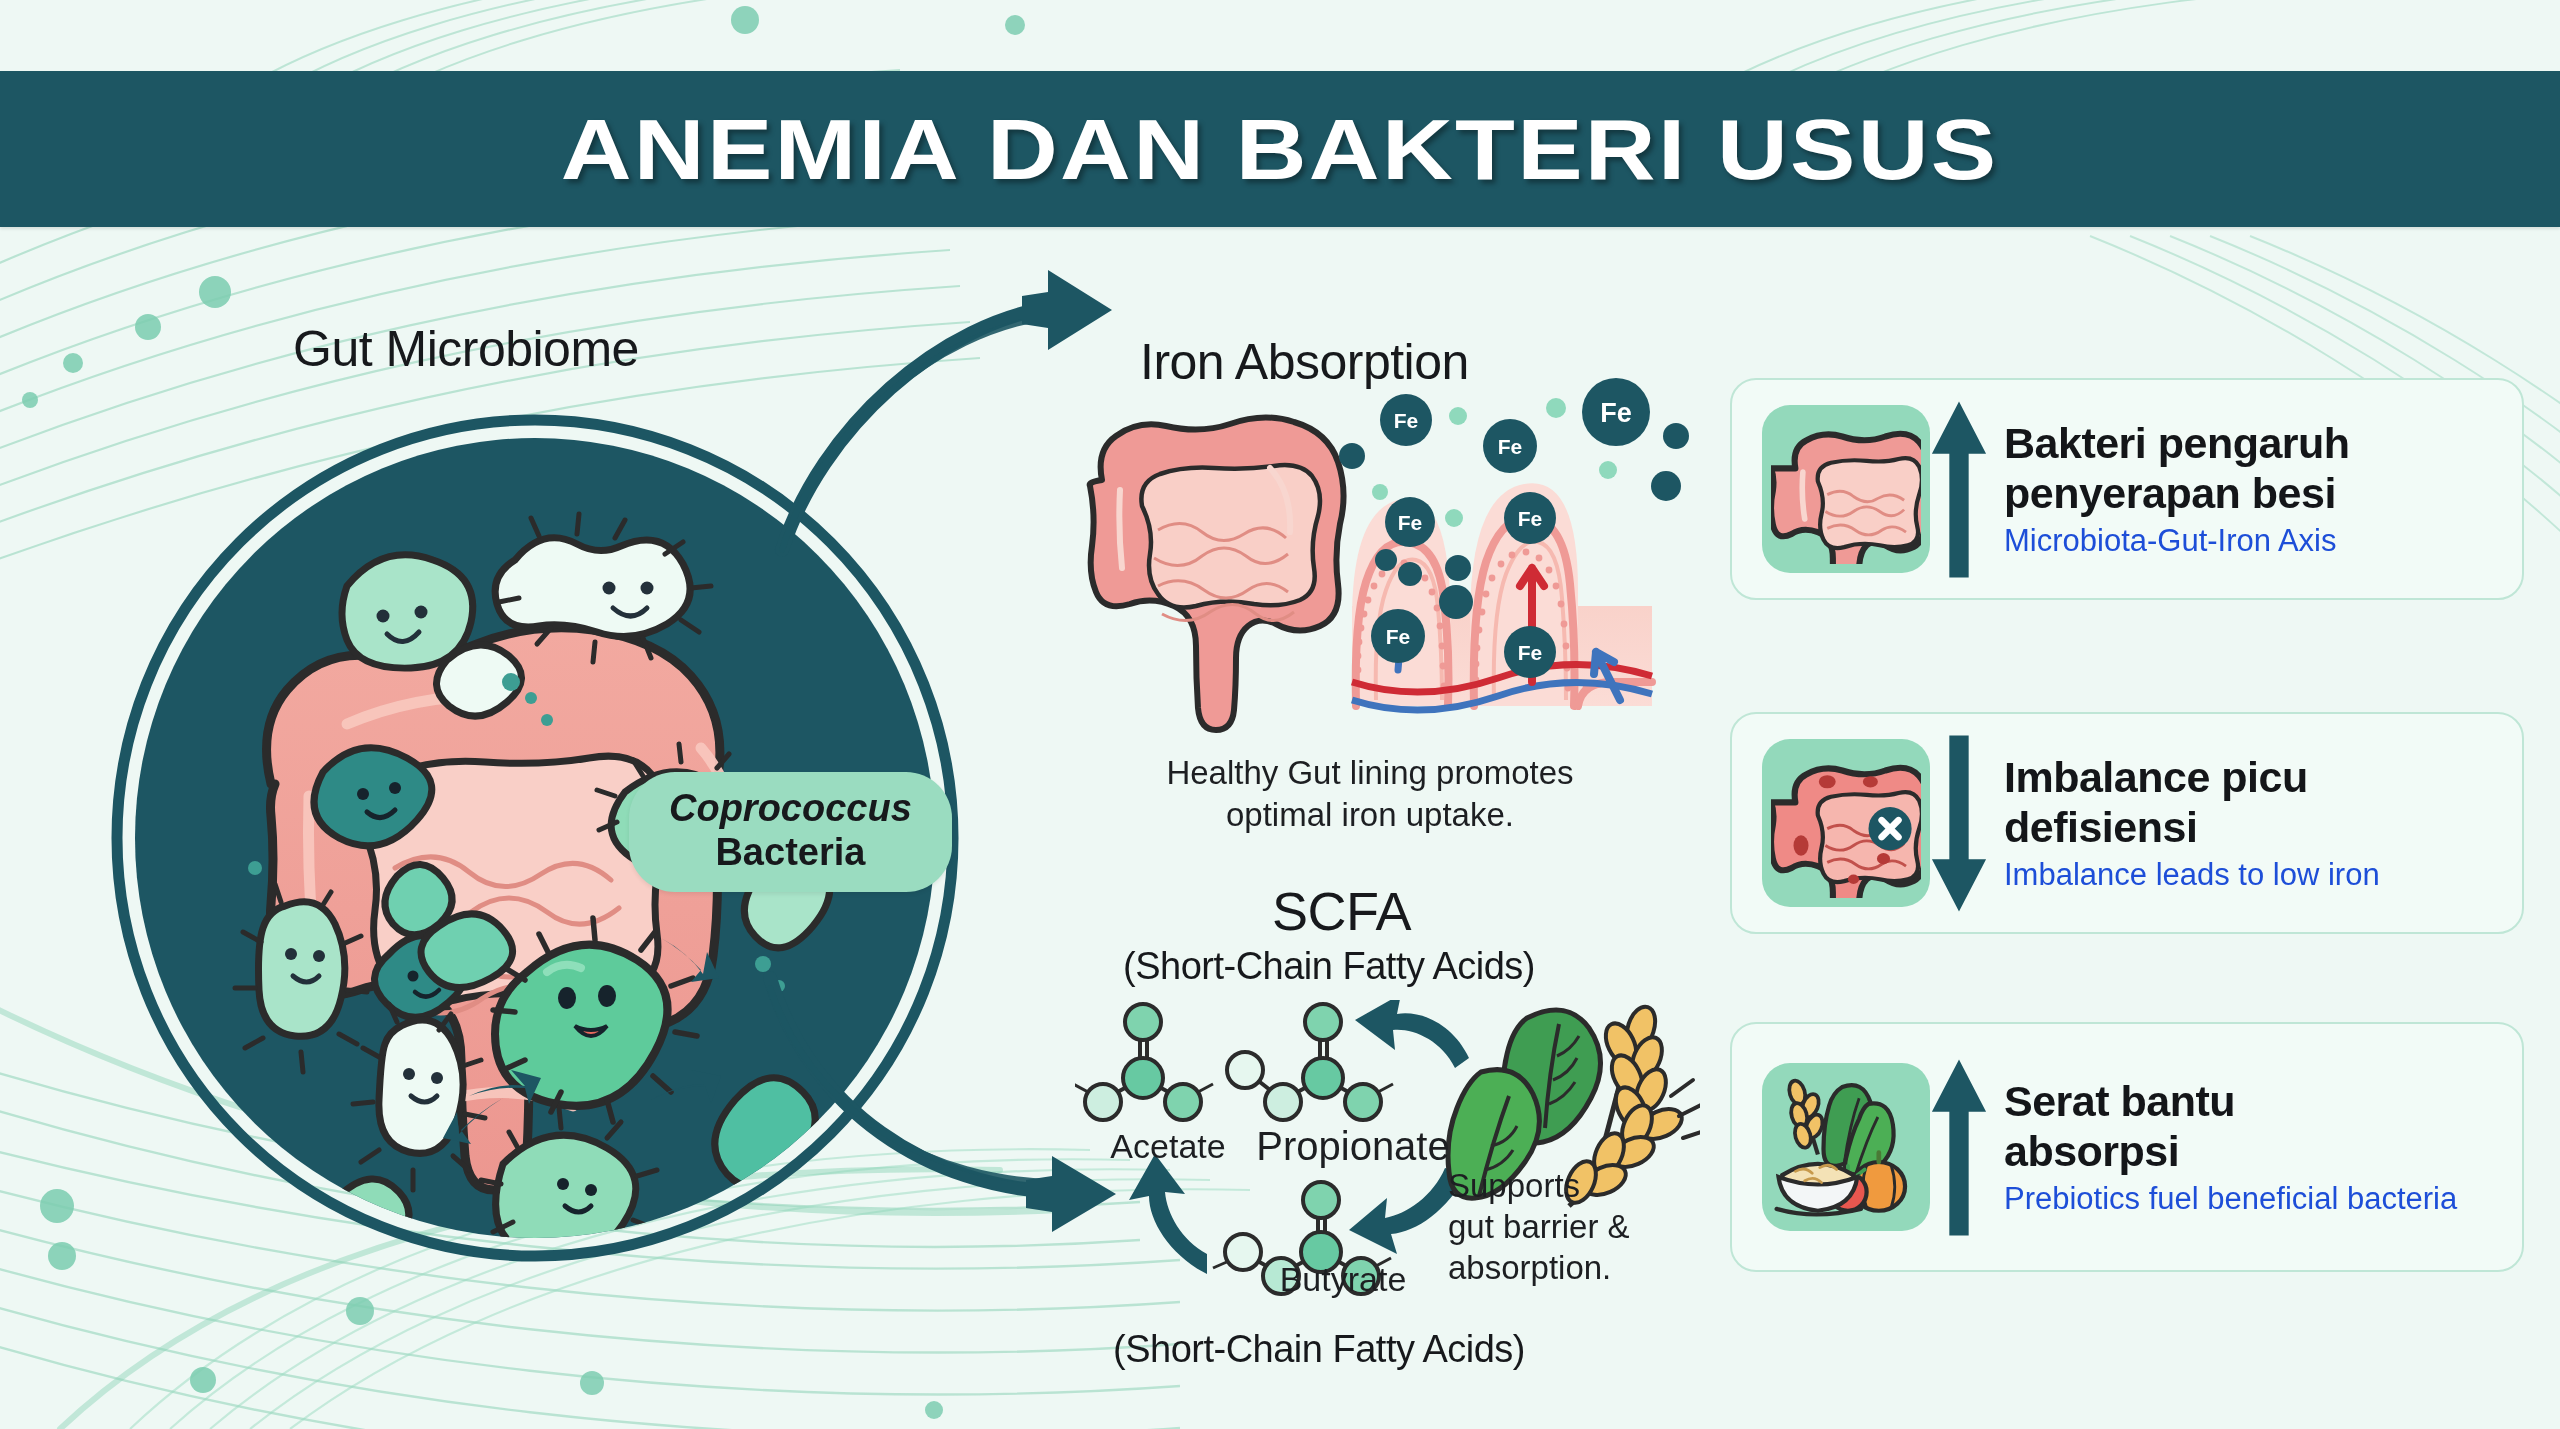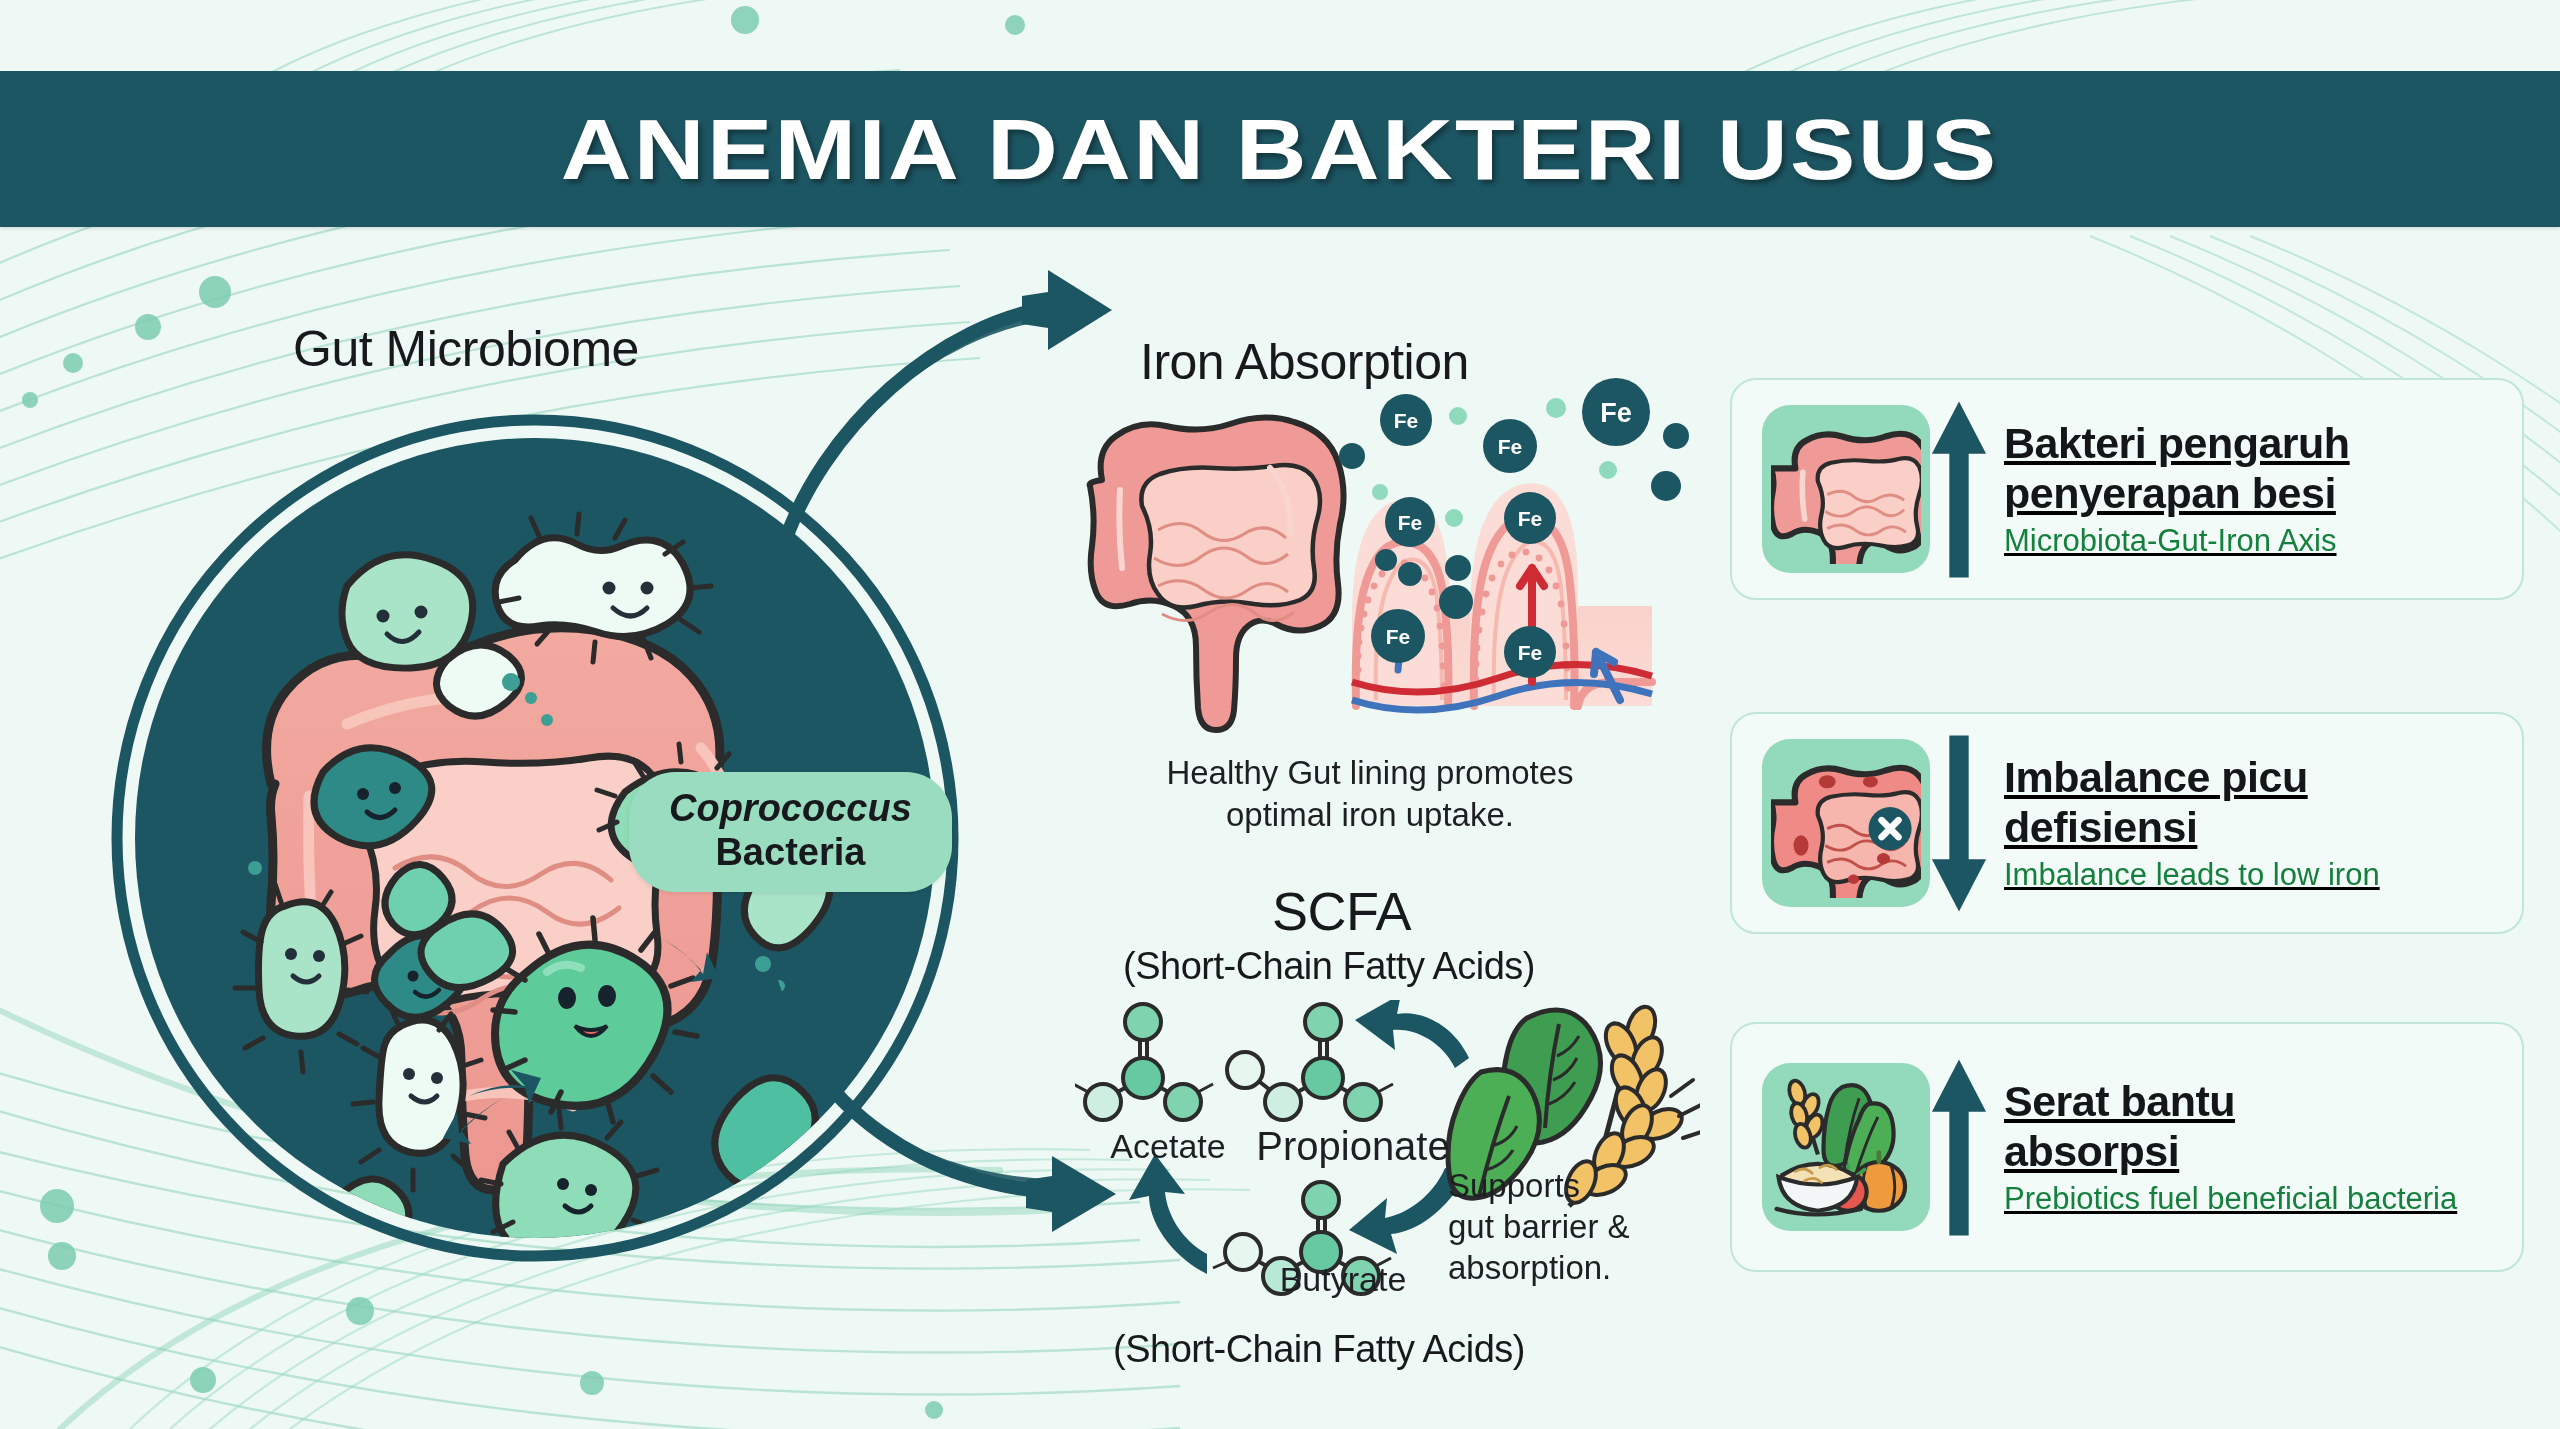--- a/index.html
+++ b/index.html
@@ -66,26 +66,26 @@
     display:flex;align-items:center;gap:0px;
   }
   .card-icon-box{
     width:168px;height:168px;flex:0 0 168px;
     background:#93d9bb;border-radius:28px;
     margin-left:30px;
     display:flex;align-items:center;justify-content:center;
     overflow:hidden;position:relative;
   }
   .card-arrow{width:58px;flex:0 0 58px;display:flex;align-items:center;justify-content:center;}
-  .card-text{flex:1 1 auto;padding-left:16px;padding-right:18px;text-decoration:underline;}
+  .card-text{flex:1 1 auto;padding-left:16px;padding-right:18px;}
   .card-title{
     font-size:43px;line-height:50px;font-weight:bold;color:#141619;
     letter-spacing:-.5px;margin:0 0 4px 0;
   }
-  .card-sub{font-size:31px;line-height:38px;color:#15803d;margin:0;}
+  .card-sub{font-size:31px;line-height:38px;color:#1d4ed8;margin:0;}
 </style>
 </head>
 <body>
 
 <div class="stage">
 
   <svg class="bg-deco" viewBox="0 0 2560 1429" preserveAspectRatio="none">
     <defs>
       <g id="arcfanTL">
         <path d="M-250,470 C 150,240 620,110 1090,120" fill="none"></path>

